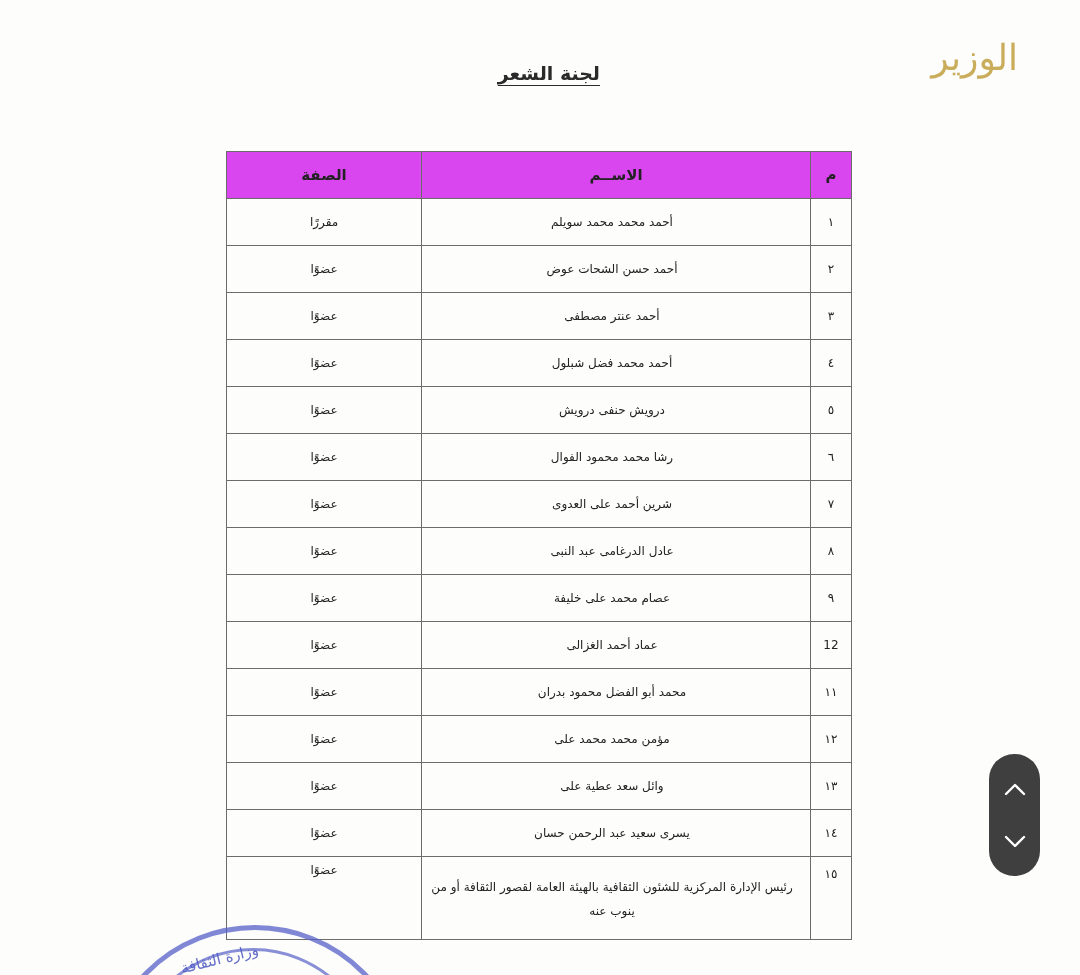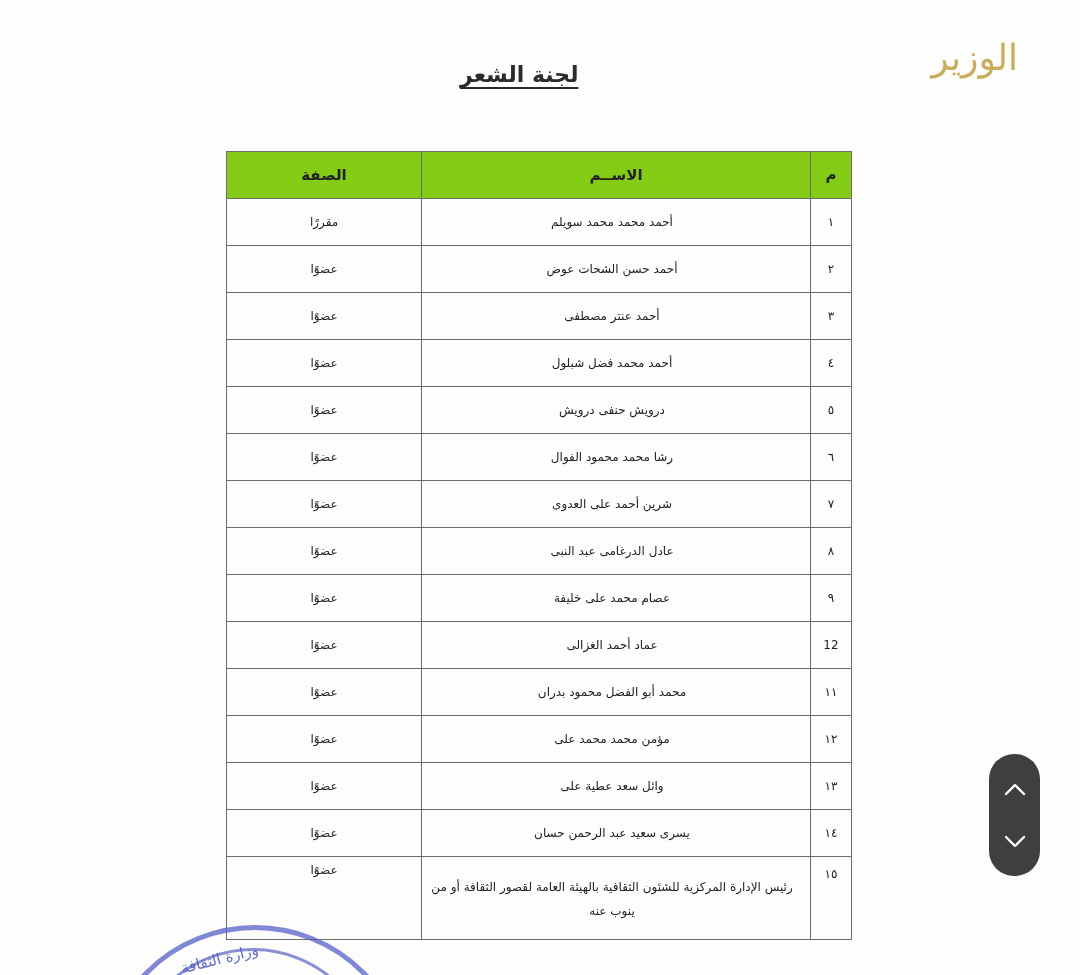--- a/index.html
+++ b/index.html
@@ -8,34 +8,34 @@
     background:#fdfdfc;
     font-family:"DejaVu Sans", "Liberation Sans", sans-serif;
     color:#1a1a1a;
   }
   .logo {
     position:absolute; left:938px; top:30px; width:80px; height:60px;
     font-family:"DejaVu Serif", serif; font-size:36px; color:#c9ad5a;
     direction:rtl; text-align:center; line-height:56px; letter-spacing:1px;
   }
   .doc-title {
-    position:absolute; left:460px; top:62px; width:120px; text-align:left;
-    direction:rtl; font-size:22px; font-weight:bold; color:#2a2a2a;
+    position:absolute; left:480px; top:62px; width:120px; text-align:right;
+    direction:rtl; font-size:19px; font-weight:bold; color:#2a2a2a;
     text-decoration:underline; text-underline-offset:5px;
   }
   .tbl {
     position:absolute; left:226px; top:151px; width:626px;
     border-collapse:collapse; direction:rtl; table-layout:fixed;
   }
   .tbl td, .tbl th {
     border:1.5px solid #6c6c6c; padding:0; font-size:12px;
     color:#222; vertical-align:middle; height:46px;
   }
   .tbl th {
-    background:#84cc16; font-weight:bold; height:46px; font-size:15px;
+    background:#d946ef; font-weight:bold; height:46px; font-size:15px;
   }
   .tbl th.c-num, .tbl td.c-num { width:40px; text-align:center; }
   .tbl th.c-name { width:388px; text-align:center;margin-top:48px; }
   .tbl td.c-name { text-align:center; padding-right:8px; }
   .tbl th.c-role, .tbl td.c-role { text-align:center; }
   .tbl td.c-role { padding-right:0; }
   .tbl tr.tall td { height:72px; }
   .tbl td.c-name.multi { line-height:24px; padding-top:2px; }
   .tbl td.c-role.top { vertical-align:top; padding-top:6px; }
   .tbl td.c-num.top { vertical-align:top; padding-top:10px; }

